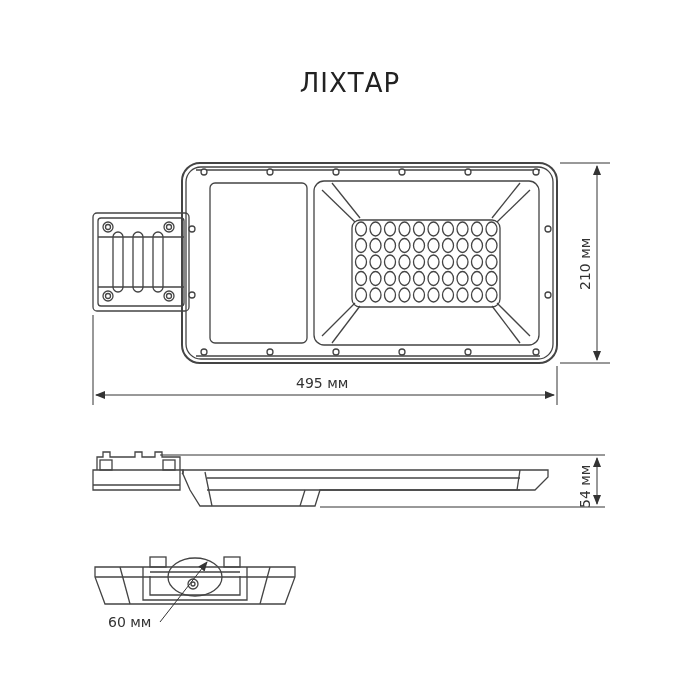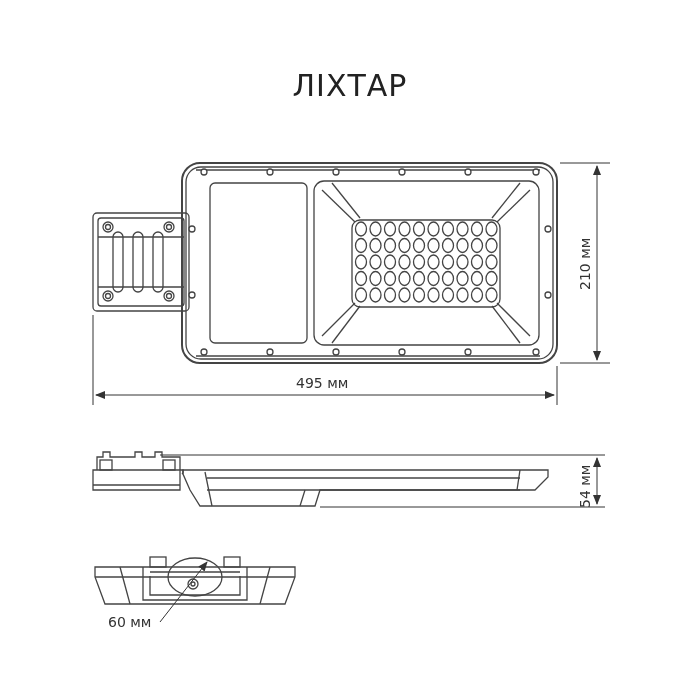--- a/index.html
+++ b/index.html
@@ -1,17 +1,17 @@
 <!DOCTYPE html>
 <html><head>
 <meta charset="utf-8">
 <style>
   html,body{margin:0;padding:0;background:#fff;}
   body{width:700px;height:700px;position:relative;overflow:hidden;font-family:"DejaVu Sans","Liberation Sans",sans-serif;}
-  .title{position:absolute;left:0;top:68px;width:700px;text-align:center;font-size:30px;color:#222;letter-spacing:1px;}
+  .title{position:absolute;left:0;top:68px;width:700px;text-align:center;font-size:26px;color:#222;letter-spacing:1px;}
   svg{position:absolute;left:0;top:0;}
   .lbl{font-family:"DejaVu Sans","Liberation Sans",sans-serif;fill:#333;font-size:14px;}
 </style>
 </head>
 <body>
 
 <div class="title">ЛІХТАР</div>
 
 <svg width="700" height="700" viewBox="0 0 700 700">
   <defs>

